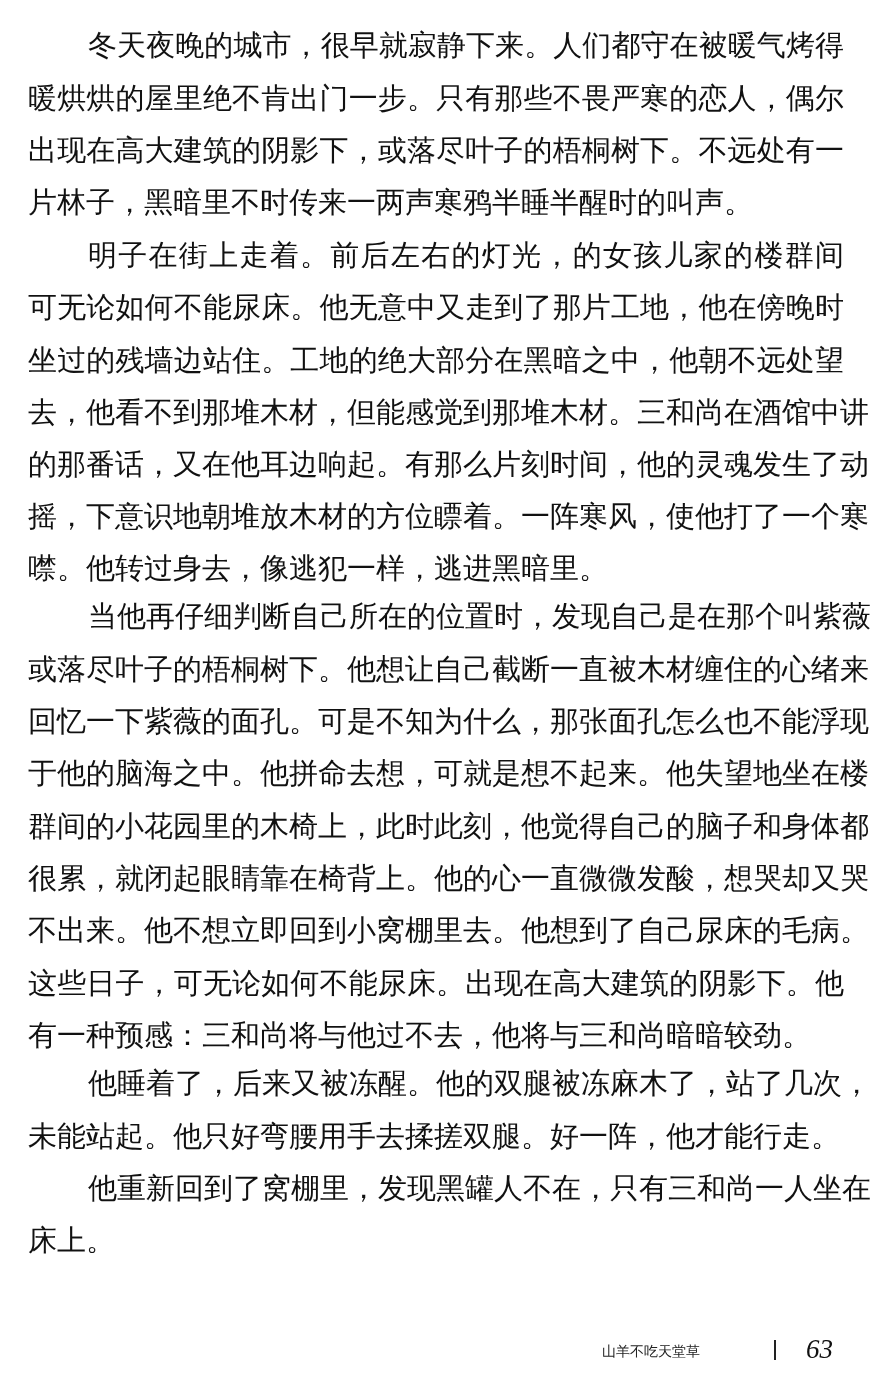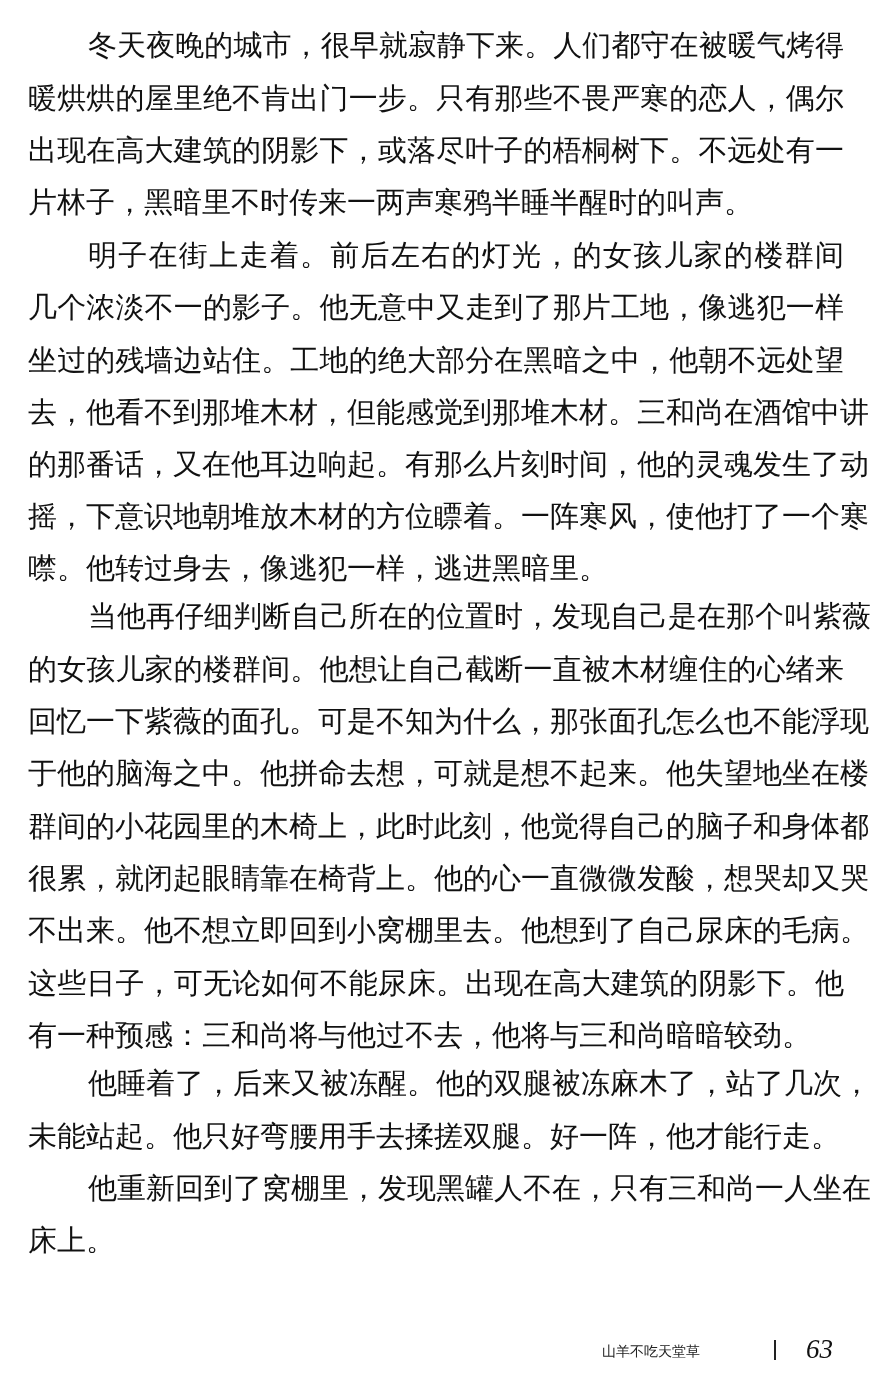--- a/index.html
+++ b/index.html
@@ -26,29 +26,29 @@
 <body>
 
 <div class="page">
 
   <div class="line indent" style="top:25px">冬天夜晚的城市，很早就寂静下来。人们都守在被暖气烤得</div>
   <div class="line" style="top:78px">暖烘烘的屋里绝不肯出门一步。只有那些不畏严寒的恋人，偶尔</div>
   <div class="line" style="top:130px">出现在高大建筑的阴影下，或落尽叶子的梧桐树下。不远处有一</div>
   <div class="line last" style="top:182px">片林子，黑暗里不时传来一两声寒鸦半睡半醒时的叫声。</div>
 
   <div class="line indent" style="top:235px">明子在街上走着。前后左右的灯光，的女孩儿家的楼群间</div>
-  <div class="line" style="top:287px">几个浓淡不一的影子。他无意中又走到了那片工地，像逃犯一样</div>
+  <div class="line" style="top:287px">可无论如何不能尿床。他无意中又走到了那片工地，他在傍晚时</div>
   <div class="line" style="top:340px">坐过的残墙边站住。工地的绝大部分在黑暗之中，他朝不远处望</div>
   <div class="line" style="top:392px">去，他看不到那堆木材，但能感觉到那堆木材。三和尚在酒馆中讲</div>
   <div class="line" style="top:444px">的那番话，又在他耳边响起。有那么片刻时间，他的灵魂发生了动</div>
   <div class="line" style="top:496px">摇，下意识地朝堆放木材的方位瞟着。一阵寒风，使他打了一个寒</div>
   <div class="line last" style="top:548px">噤。他转过身去，像逃犯一样，逃进黑暗里。</div>
 
   <div class="line indent" style="top:596px">当他再仔细判断自己所在的位置时，发现自己是在那个叫紫薇</div>
-  <div class="line" style="top:649px">的女孩儿家的楼群间。他想让自己截断一直被木材缠住的心绪来</div>
+  <div class="line" style="top:649px">或落尽叶子的梧桐树下。他想让自己截断一直被木材缠住的心绪来</div>
   <div class="line" style="top:701px">回忆一下紫薇的面孔。可是不知为什么，那张面孔怎么也不能浮现</div>
   <div class="line" style="top:753px">于他的脑海之中。他拼命去想，可就是想不起来。他失望地坐在楼</div>
   <div class="line" style="top:806px">群间的小花园里的木椅上，此时此刻，他觉得自己的脑子和身体都</div>
   <div class="line" style="top:858px">很累，就闭起眼睛靠在椅背上。他的心一直微微发酸，想哭却又哭</div>
   <div class="line" style="top:910px">不出来。他不想立即回到小窝棚里去。他想到了自己尿床的毛病。</div>
   <div class="line" style="top:963px">这些日子，可无论如何不能尿床。出现在高大建筑的阴影下。他</div>
   <div class="line last" style="top:1015px">有一种预感：三和尚将与他过不去，他将与三和尚暗暗较劲。</div>
 
   <div class="line indent" style="top:1063px">他睡着了，后来又被冻醒。他的双腿被冻麻木了，站了几次，</div>
   <div class="line last" style="top:1116px">未能站起。他只好弯腰用手去揉搓双腿。好一阵，他才能行走。</div>

